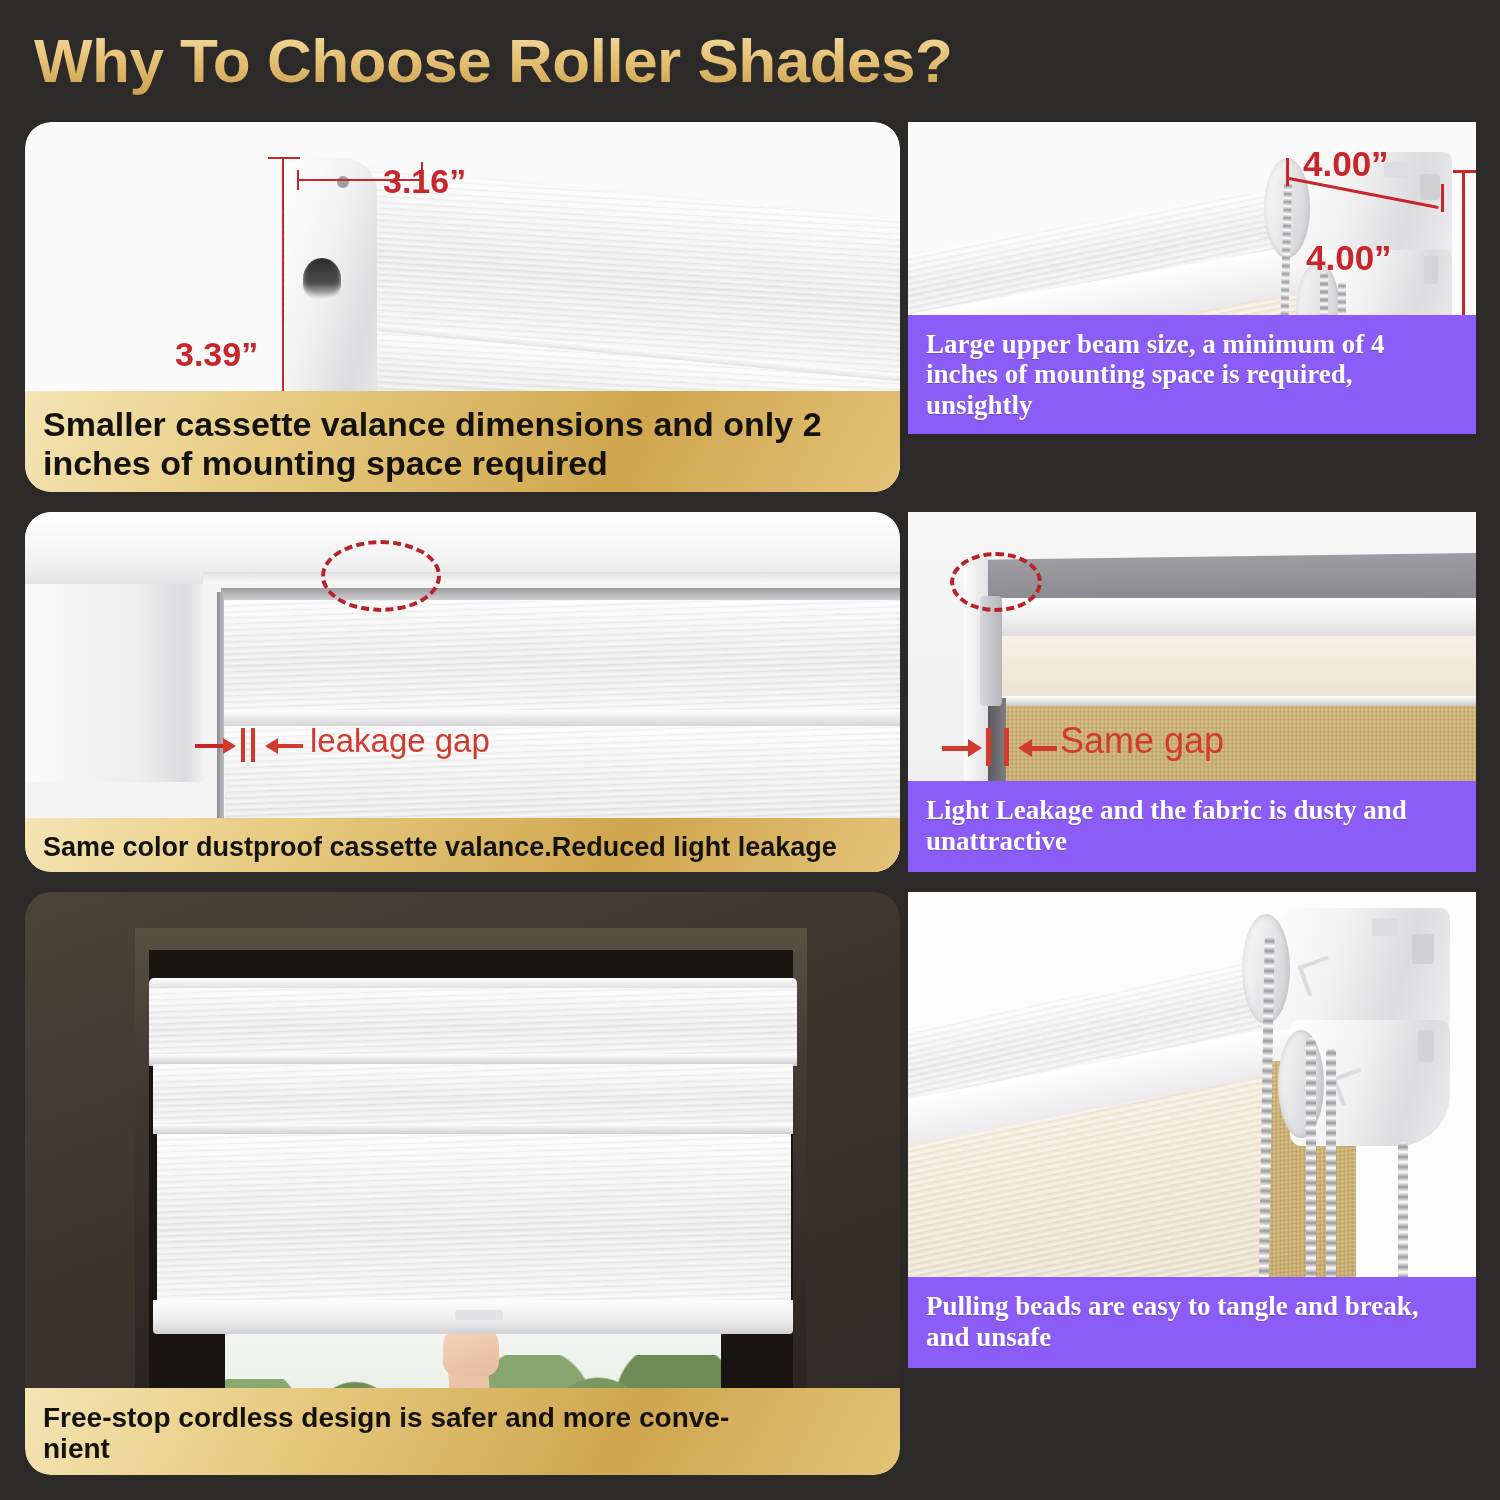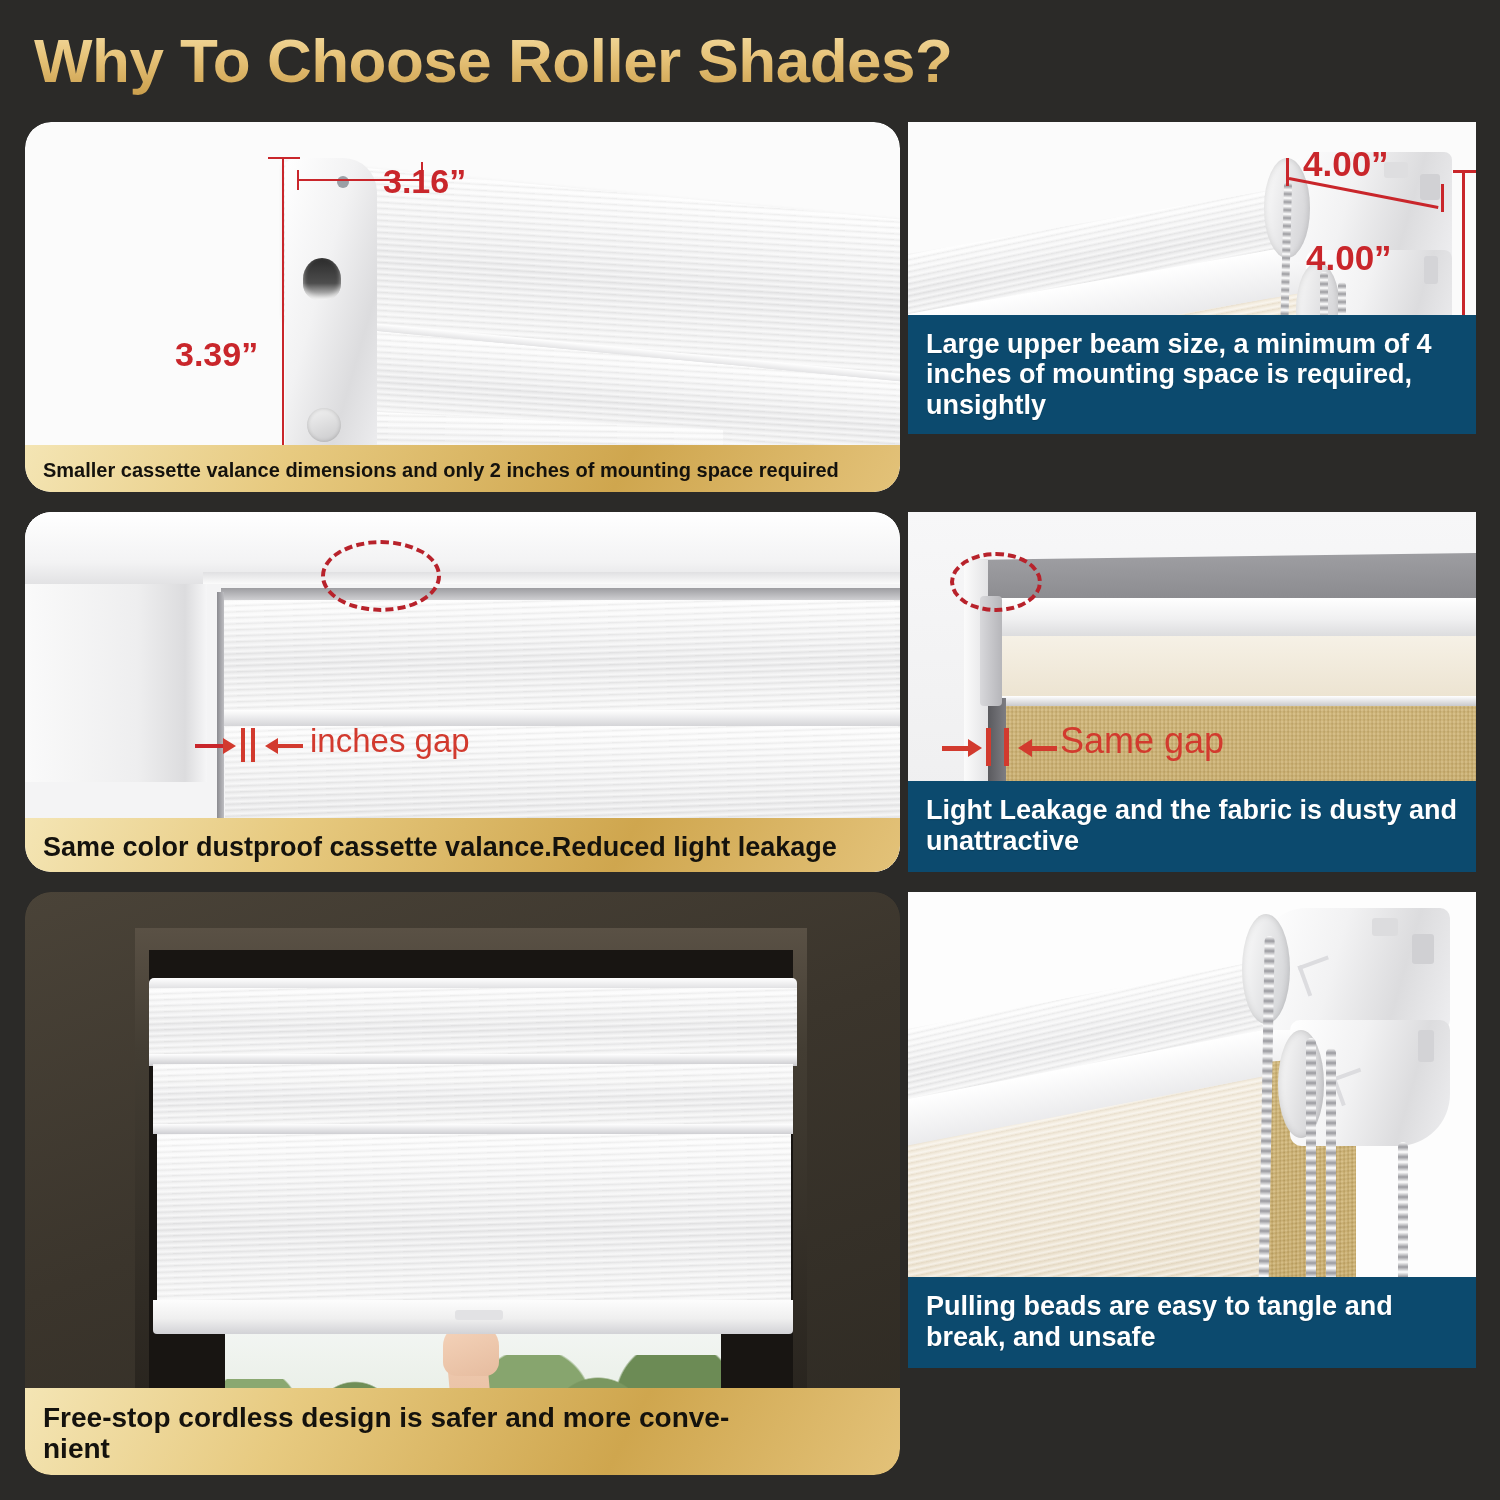--- a/index.html
+++ b/index.html
@@ -62,23 +62,24 @@
     font-weight: bold;
     line-height: 1.13;
   }
   .cap.gold {
     background: linear-gradient(118deg, #f4e5b4 0%, #e7ca80 30%, #cfa64e 68%, #e3c279 100%);
     color: #14120d;
     border-bottom-left-radius: 26px;
     border-bottom-right-radius: 26px;
   }
   .cap.gray {
-    background: #0c4a6e;
+    background: #8b5cf6;
     color: #ffffff;
     text-shadow: 0 1px 1px rgba(0,0,0,0.18);
+    font-family: Liberation Serif, serif;
   }
 
   
   .dim-label {
     position: absolute;
     color: #c9262b;
     font-weight: bold;
     white-space: nowrap;
     font-family: "Liberation Sans", sans-serif;
   }
@@ -169,21 +170,21 @@
 
       <div class="dimline" style="left:257px; top:35px; width:2px; height:303px;"></div>
       <div class="dim-label" style="left:150px; top:213px; font-size:34px;">3.39”</div>
 
       <div class="dimline" style="left:272px; top:57px; width:126px; height:2px;"></div>
       <div class="dimline" style="left:272px; top:48px; width:2px; height:20px;"></div>
       <div class="dimline" style="left:396px; top:40px; width:2px; height:28px;"></div>
       <div class="dim-label" style="left:358px; top:40px; font-size:34px;">3.16”</div>
     </div>
 
-    <div class="cap gold" style="font-size:20px;">Smaller cassette valance dimensions and only 2 inches of mounting space required</div>
+    <div class="cap gold" style="font-size:34px;">Smaller cassette valance dimensions and only 2 inches of mounting space required</div>
   </div>
 
   <div class="panel" style="left:908px; top:122px; width:568px; height:312px;">
 
     <div class="photo" style="background:#fbfbfb;">
 
       <div style="position:absolute; left:-10px; top:58px; width:430px; height:72px;
                   transform:skewY(-10deg); transform-origin:right top;" class="fab-white"></div>
       <div style="position:absolute; left:-10px; top:118px; width:430px; height:58px;
                   transform:skewY(-10deg); transform-origin:right top;
@@ -273,21 +274,21 @@
       <div class="dimline" style="left:170px; top:232px; width:30px; height:4px;"></div>
       <div style="position:absolute; left:198px; top:226px; width:0; height:0;
                   border-left:13px solid #d23a2e; border-top:8px solid transparent;
                   border-bottom:8px solid transparent;"></div>
       <div class="dimline" style="left:216px; top:216px; width:4px; height:34px; background:#d23a2e;"></div>
       <div class="dimline" style="left:226px; top:216px; width:4px; height:34px; background:#d23a2e;"></div>
       <div style="position:absolute; left:240px; top:226px; width:0; height:0;
                   border-right:13px solid #d23a2e; border-top:8px solid transparent;
                   border-bottom:8px solid transparent;"></div>
       <div class="dimline" style="left:252px; top:232px; width:26px; height:4px; background:#d23a2e;"></div>
-      <div class="gap-label" style="left:285px; top:210px; font-size:33px;">inches gap</div>
+      <div class="gap-label" style="left:285px; top:210px; font-size:33px;">leakage gap</div>
     </div>
 
     <div class="cap gold" style="font-size:27px;">Same color dustproof cassette valance.Reduced light leakage</div>
   </div>
 
   <div class="panel" style="left:908px; top:512px; width:568px; height:360px;">
 
     <div class="photo" style="background:#f2f2f3;">
 
       <div style="position:absolute; left:0; top:0; width:568px; height:360px;

